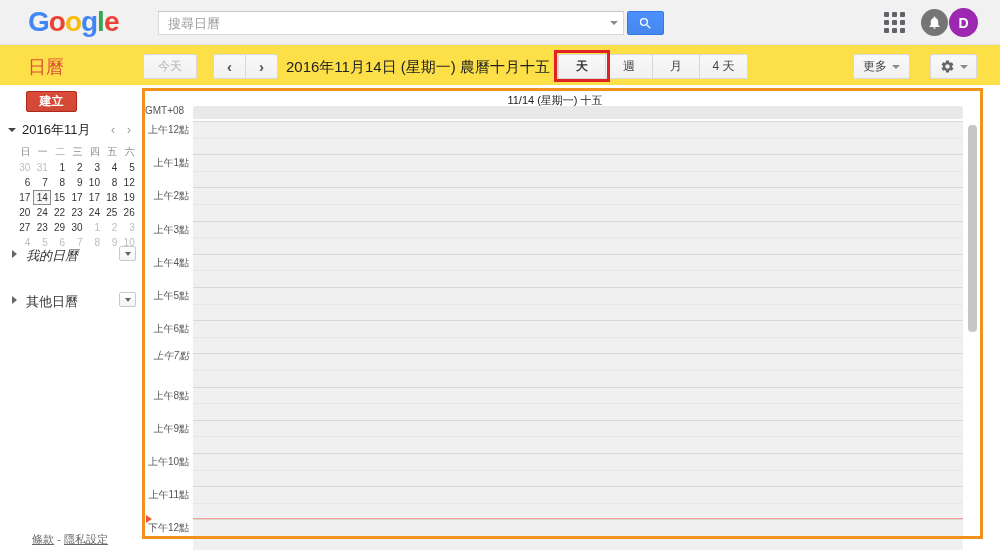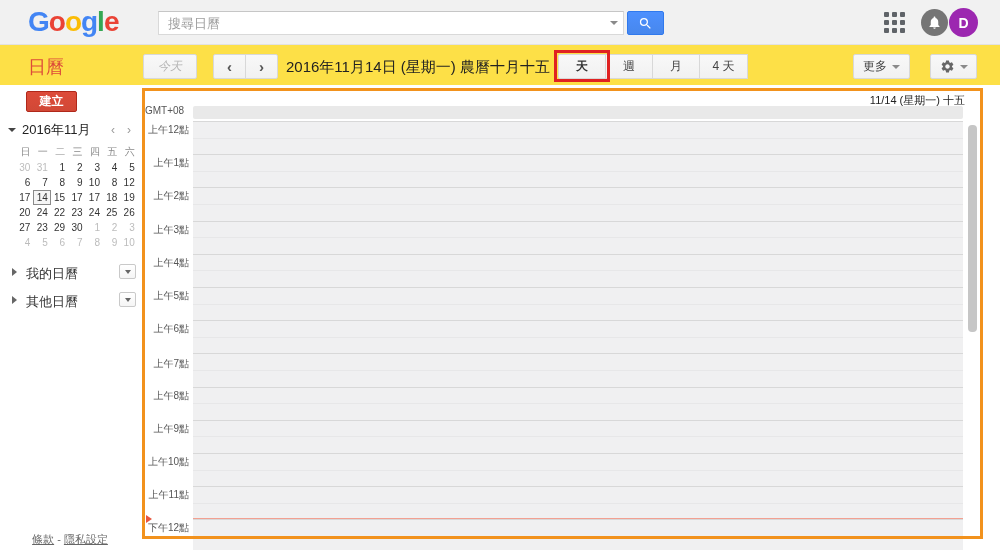--- a/index.html
+++ b/index.html
@@ -16,21 +16,21 @@
   .search-btn { position:absolute; left:627px; top:11px; width:37px; height:24px; background:linear-gradient(#4d90fe,#4787ed); border:1px solid #3079ed; border-radius:2px; display:flex; align-items:center; justify-content:center; cursor:pointer; }
   .apps-icon { position:absolute; left:884px; top:12px; width:21px; height:21px; display:grid; grid-template-columns:repeat(3,5px); grid-template-rows:repeat(3,5px); gap:3px; cursor:pointer; }
   .apps-icon .dot { width:5px; height:5px; background:#5f6368; border-radius:1px; }
   .bell { position:absolute; left:921px; top:9px; width:27px; height:27px; border-radius:50%; background:#757575; display:flex; align-items:center; justify-content:center; cursor:pointer; }
   .avatar { position:absolute; left:949px; top:8px; width:29px; height:29px; border-radius:50%; background:#9c27b0; color:#fff; font-size:14px; font-weight:bold; display:flex; align-items:center; justify-content:center; cursor:pointer; }
 
   
   .toolbar { position:absolute; left:0; top:45px; width:1000px; height:40px; background:#fde047; }
   .app-title { position:absolute; left:28px; top:10px; font-size:18px; color:#dd4b39; }
   .gbtn { height:25px; font-size:12px; color:#444; background:linear-gradient(#f8f8f8,#f1f1f1); border:1px solid #d8d8d8; border-radius:2px; display:inline-flex; align-items:center; justify-content:center; cursor:pointer; font-family:inherit; }
-  .today-btn { position:absolute; left:143px; top:9px; width:54px; color:#b5b5b5;font-style:italic; }
+  .today-btn { position:absolute; left:143px; top:9px; width:54px; color:#b5b5b5; }
   .nav-group { position:absolute; left:213px; top:9px; display:flex; }
   .nav-btn { width:33px; font-size:15px; font-weight:bold; color:#555; }
   .nav-btn + .nav-btn { margin-left:-1px; border-radius:0 2px 2px 0; }
   .nav-group .nav-btn:first-child { border-radius:2px 0 0 2px; }
   .date-heading { position:absolute; left:286px; top:13px; font-size:15px; color:#222; }
   .view-group { position:absolute; left:558px; top:9px; display:flex; }
   .vbtn { border-radius:0; margin-left:-1px; }
   .vbtn:first-child { margin-left:0; border-radius:2px 0 0 2px; }
   .vbtn:last-child { border-radius:0 2px 2px 0; }
   .vbtn.selected { font-weight:bold; color:#333; }
@@ -60,21 +60,21 @@
   .cal-row { position:absolute; left:0; width:140px; height:20px; cursor:pointer; }
   .cal-row .tri { position:absolute; left:12px; top:4px; width:0; height:0; border-top:4px solid transparent; border-bottom:4px solid transparent; border-left:5px solid #666; }
   .cal-row .lbl { position:absolute; left:26px; top:1px; font-size:13px; color:#333; }
   .dd-btn { position:absolute; left:119px; top:0; width:17px; height:15px; border:1px solid #c9c9c9; border-radius:2px; background:linear-gradient(#fff,#f5f5f5); display:flex; align-items:center; justify-content:center; cursor:pointer; }
   .dd-btn .caret { border-top-color:#666; border-left-width:3px; border-right-width:3px; }
   .sidebar-footer { position:absolute; left:0; top:447px; width:140px; text-align:center; font-size:11px; color:#666; }
   .sidebar-footer .flink { text-decoration:underline; cursor:pointer; }
 
   
   .day-view { position:absolute; left:145px; top:88px; width:836px; height:462px; overflow:hidden; background:#fff; }
-  .col-header { position:absolute; left:0; top:5px; width:820px; text-align:right; font-size:11px; color:#222; }
+  .col-header { position:absolute; left:0; top:5px; width:820px; text-align:center; font-size:11px; color:#222; }
   .tz-label { position:absolute; left:0; top:17px; width:44px; font-size:10px; color:#555; }
   .allday-bar { position:absolute; left:48px; top:18px; width:770px; height:13px; background:#e9e9e9; border-radius:2px; cursor:pointer; }
   .time-grid { position:absolute; left:0; top:33px; width:836px; height:429px; }
   .tg-bg { position:absolute; left:48px; top:0; width:770px; height:429px; background:#f0f0f1; }
   .hour-line { position:absolute; left:48px; width:770px; height:0; border-top:1px solid #d8d8d8; }
   .half-line { position:absolute; left:48px; width:770px; height:0; border-top:1px solid #e7e7e8; }
   .hour-label { position:absolute; left:0; width:44px; text-align:right; font-size:10px; color:#555; }
   .hour-hit { position:absolute; left:48px; width:770px; height:33px; cursor:pointer; }
   .now-line { position:absolute; left:48px; width:770px; height:1px; background:#e8553e; border-bottom:1px solid #f2a091; z-index:5; }
   .now-arrow { position:absolute; left:1px; width:0; height:0; border-top:4px solid transparent; border-bottom:4px solid transparent; border-left:6px solid #e8553e; z-index:5; }
@@ -206,21 +206,21 @@
         <span class="mc-cell mc-day muted">4</span>
         <span class="mc-cell mc-day muted">5</span>
         <span class="mc-cell mc-day muted">6</span>
         <span class="mc-cell mc-day muted">7</span>
         <span class="mc-cell mc-day muted">8</span>
         <span class="mc-cell mc-day muted">9</span>
         <span class="mc-cell mc-day muted">10</span>
       </div>
     </div>
 
-  <div class="cal-row" style="top:179px;">
+  <div class="cal-row" style="top:161px;font-style:italic;">
     <span class="tri"></span>
     <span class="lbl">我的日曆</span>
     <span class="dd-btn">
         <span class="caret"></span>
       </span>
   </div>
   <div class="cal-row" style="top:207px;">
     <span class="tri"></span>
     <span class="lbl">其他日曆</span>
     <span class="dd-btn">
@@ -262,21 +262,21 @@
       <div class="hour-line" style="top: 166px;"></div>
       <div class="half-line" style="top: 182.6px;"></div>
       <div class="hour-label" style="top: 168px;">上午5點</div>
       <div class="hour-hit" style="top: 199.2px;"></div>
       <div class="hour-line" style="top: 199.2px;"></div>
       <div class="half-line" style="top: 215.8px;"></div>
       <div class="hour-label" style="top: 201.2px;">上午6點</div>
       <div class="hour-hit" style="top: 232.4px;"></div>
       <div class="hour-line" style="top: 232.4px;"></div>
       <div class="half-line" style="top: 249px;"></div>
-      <div class="hour-label" style="top: 236px;">上午7點</div>
+      <div class="hour-label" style="top: 228px; font-style: italic;">上午7點</div>
       <div class="hour-hit" style="top: 265.6px;"></div>
       <div class="hour-line" style="top: 265.6px;"></div>
       <div class="half-line" style="top: 282.2px;"></div>
       <div class="hour-label" style="top: 267.6px;">上午8點</div>
       <div class="hour-hit" style="top: 298.8px;"></div>
       <div class="hour-line" style="top: 298.8px;"></div>
       <div class="half-line" style="top: 315.4px;"></div>
       <div class="hour-label" style="top: 300.8px;">上午9點</div>
       <div class="hour-hit" style="top: 332px;"></div>
       <div class="hour-line" style="top: 332px;"></div>

